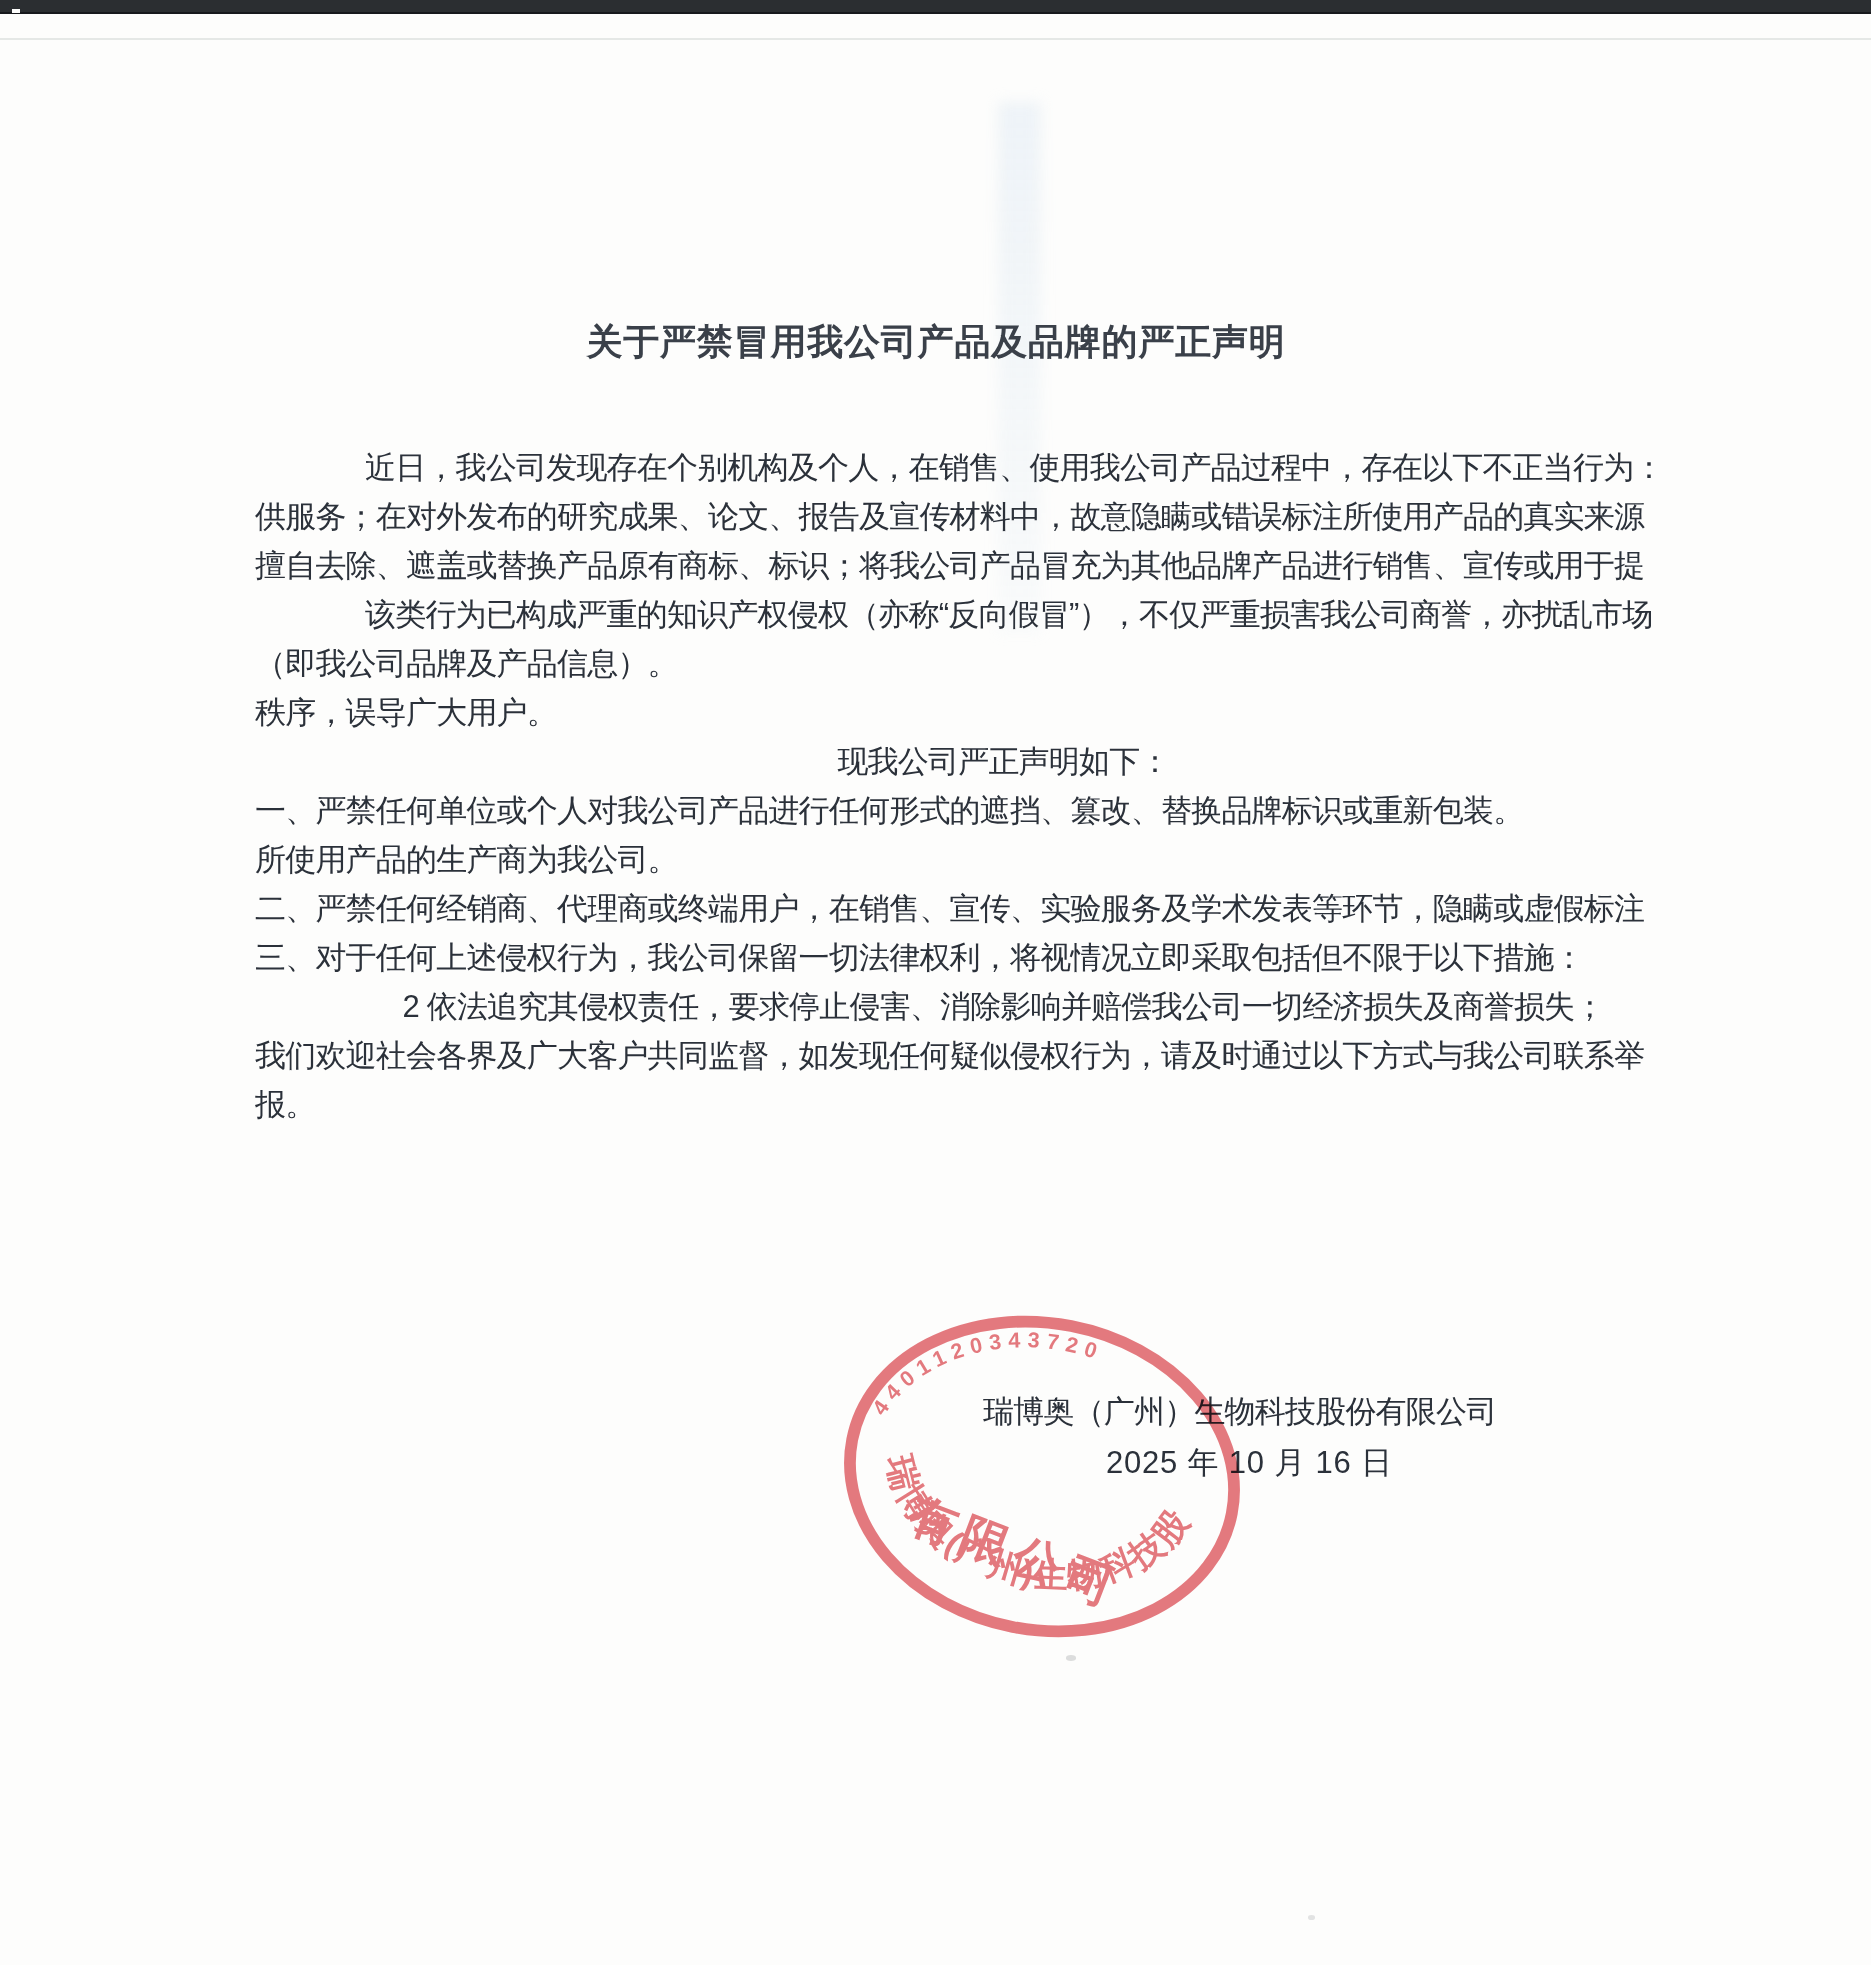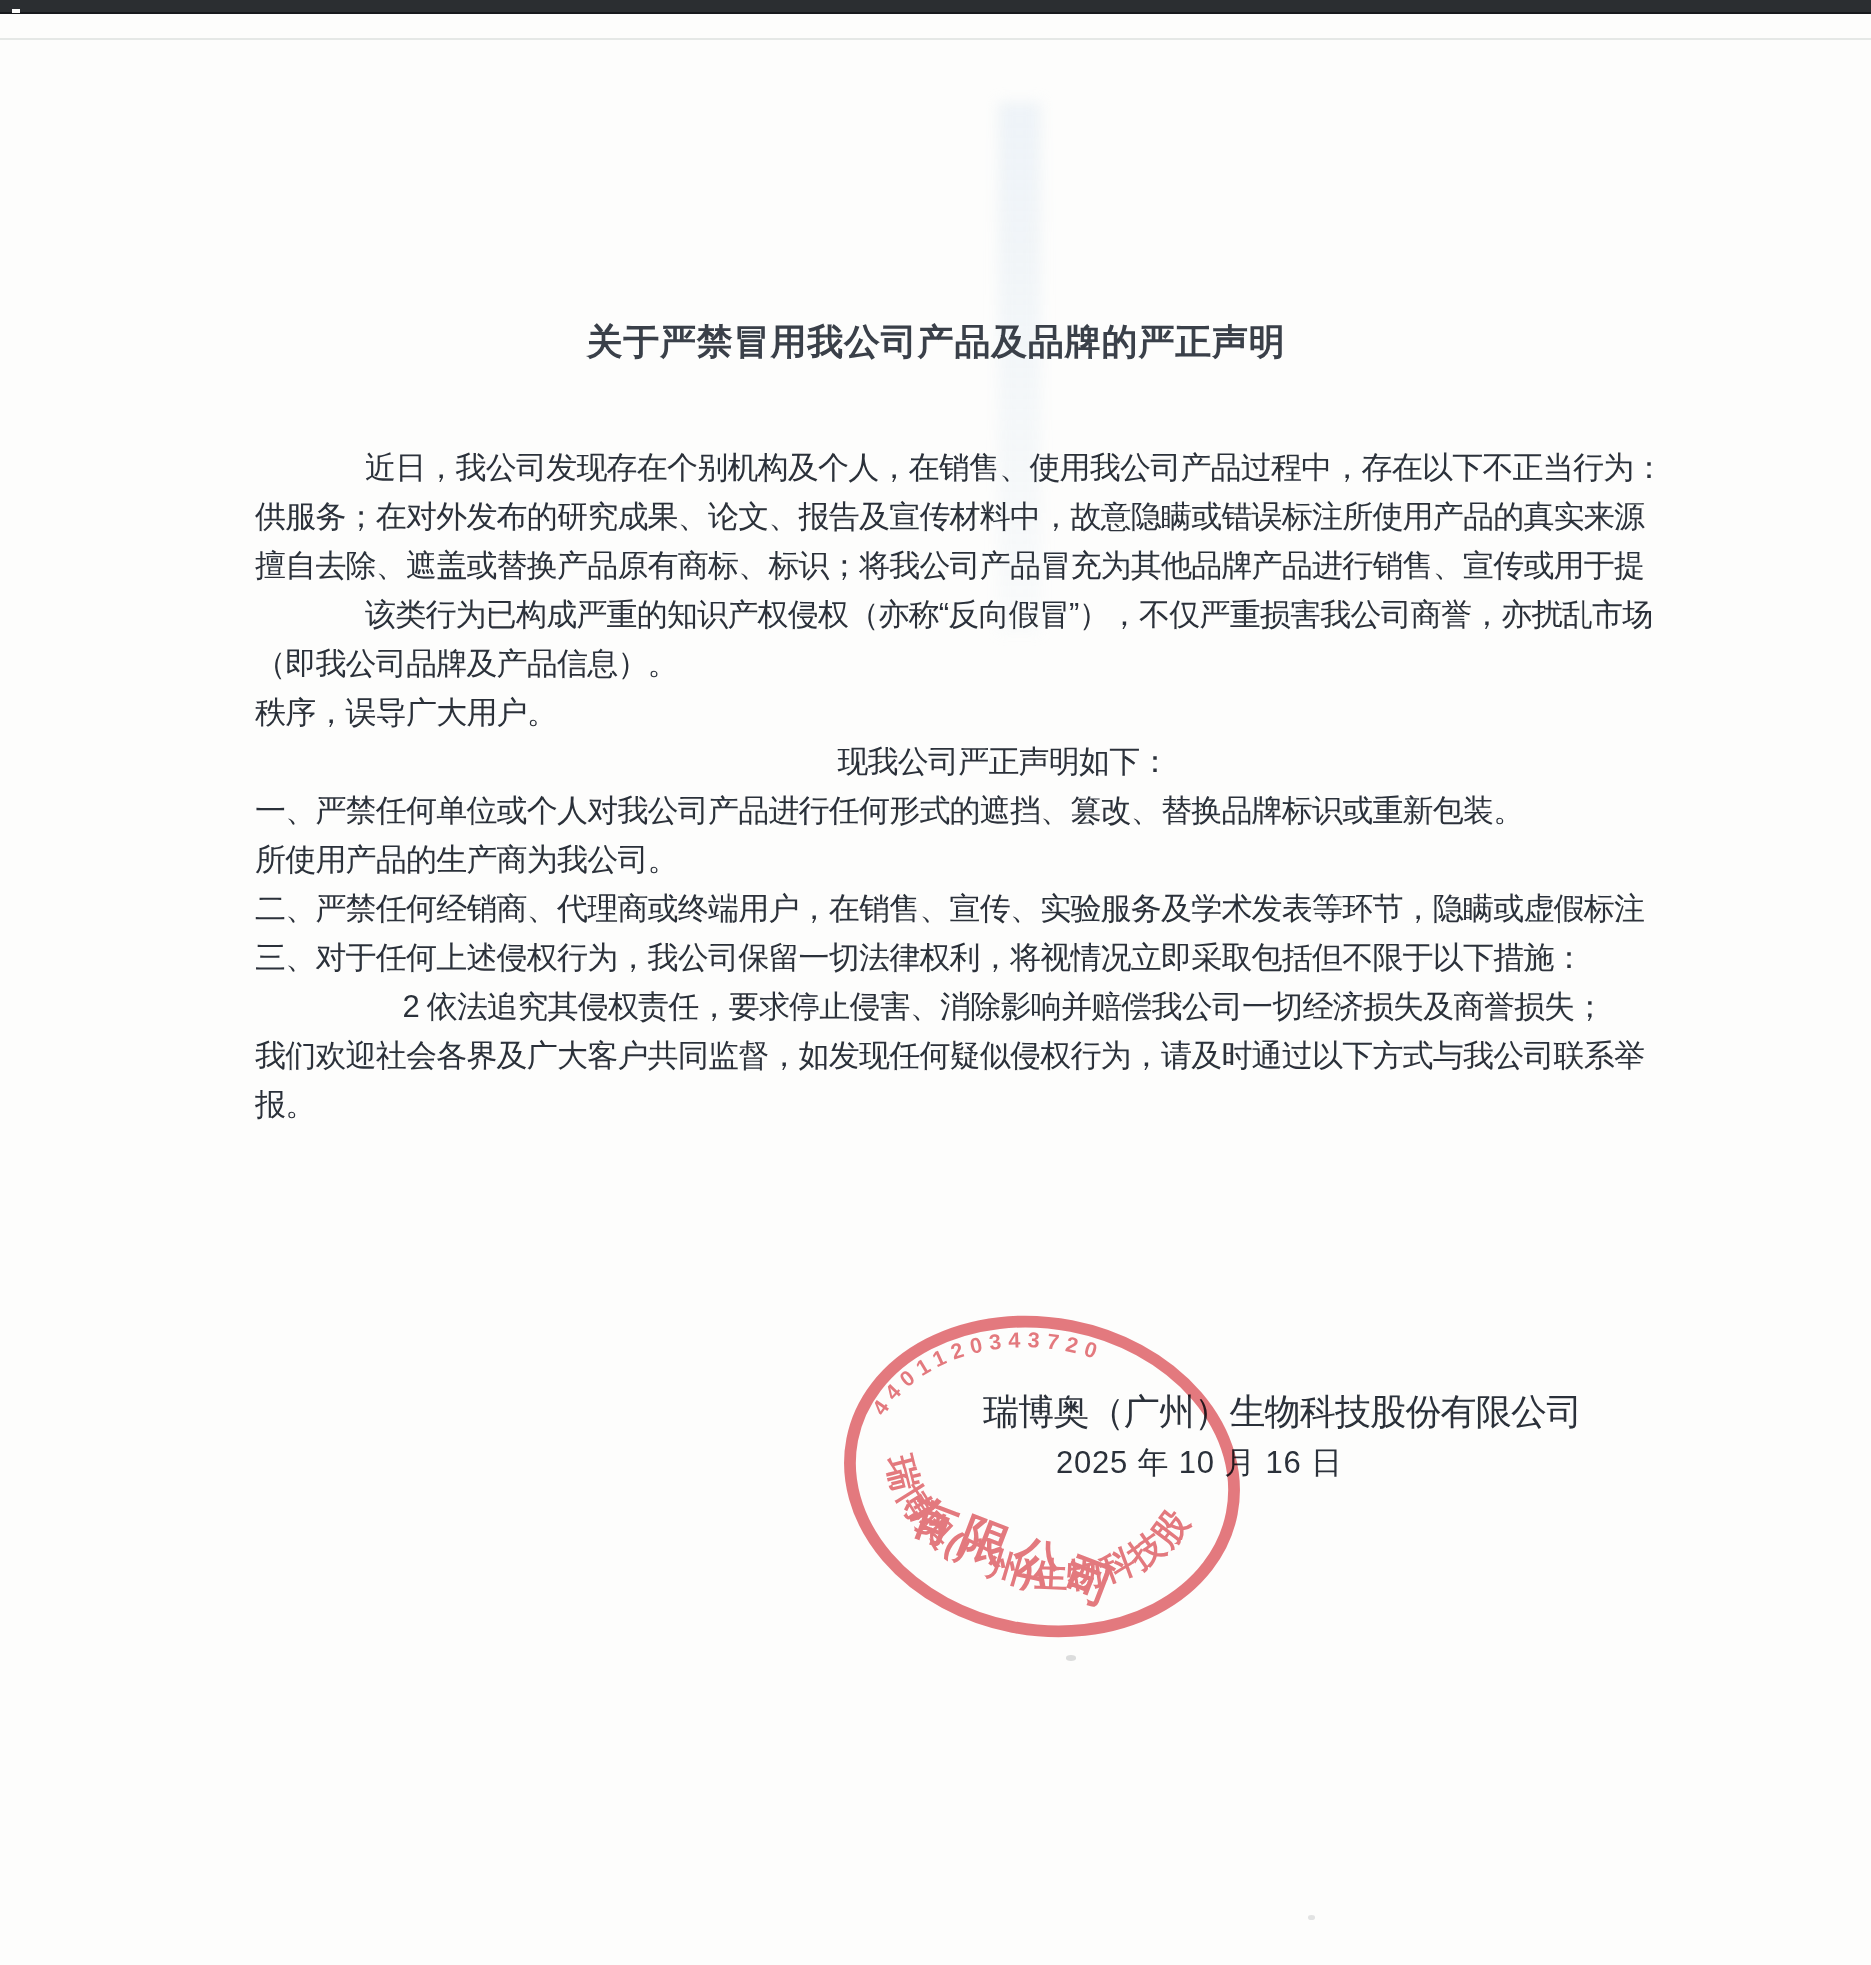--- a/index.html
+++ b/index.html
@@ -42,25 +42,25 @@
     position:absolute;left:255px;top:443px;width:1387px;
     font-size:31px;line-height:49px;
     letter-spacing:-0.8px;
     color:#2b313a;font-weight:500;
   }
   .body-line{white-space:nowrap;}
   .body-line.indent{text-indent:110px;text-align:center;}
 
   .sig-company{
     position:absolute;left:983px;top:1394px;
-    font-size:36px;line-height:35px;letter-spacing:-0.8px;
+    font-size:31px;line-height:35px;letter-spacing:-0.8px;
     color:#2b313a;font-weight:500;white-space:nowrap;text-align:center;
   }
   .sig-date{
-    position:absolute;left:1056px;top:1445px;
+    position:absolute;left:1106px;top:1445px;
     font-size:31px;line-height:35px;letter-spacing:0.8px;
     color:#2b313a;font-weight:500;white-space:nowrap;
   }
 
   .stamp{
     position:absolute;left:806px;top:1280px;width:472px;height:393px;
     mix-blend-mode:multiply;opacity:0.82;
   }
 </style>
 </head>

